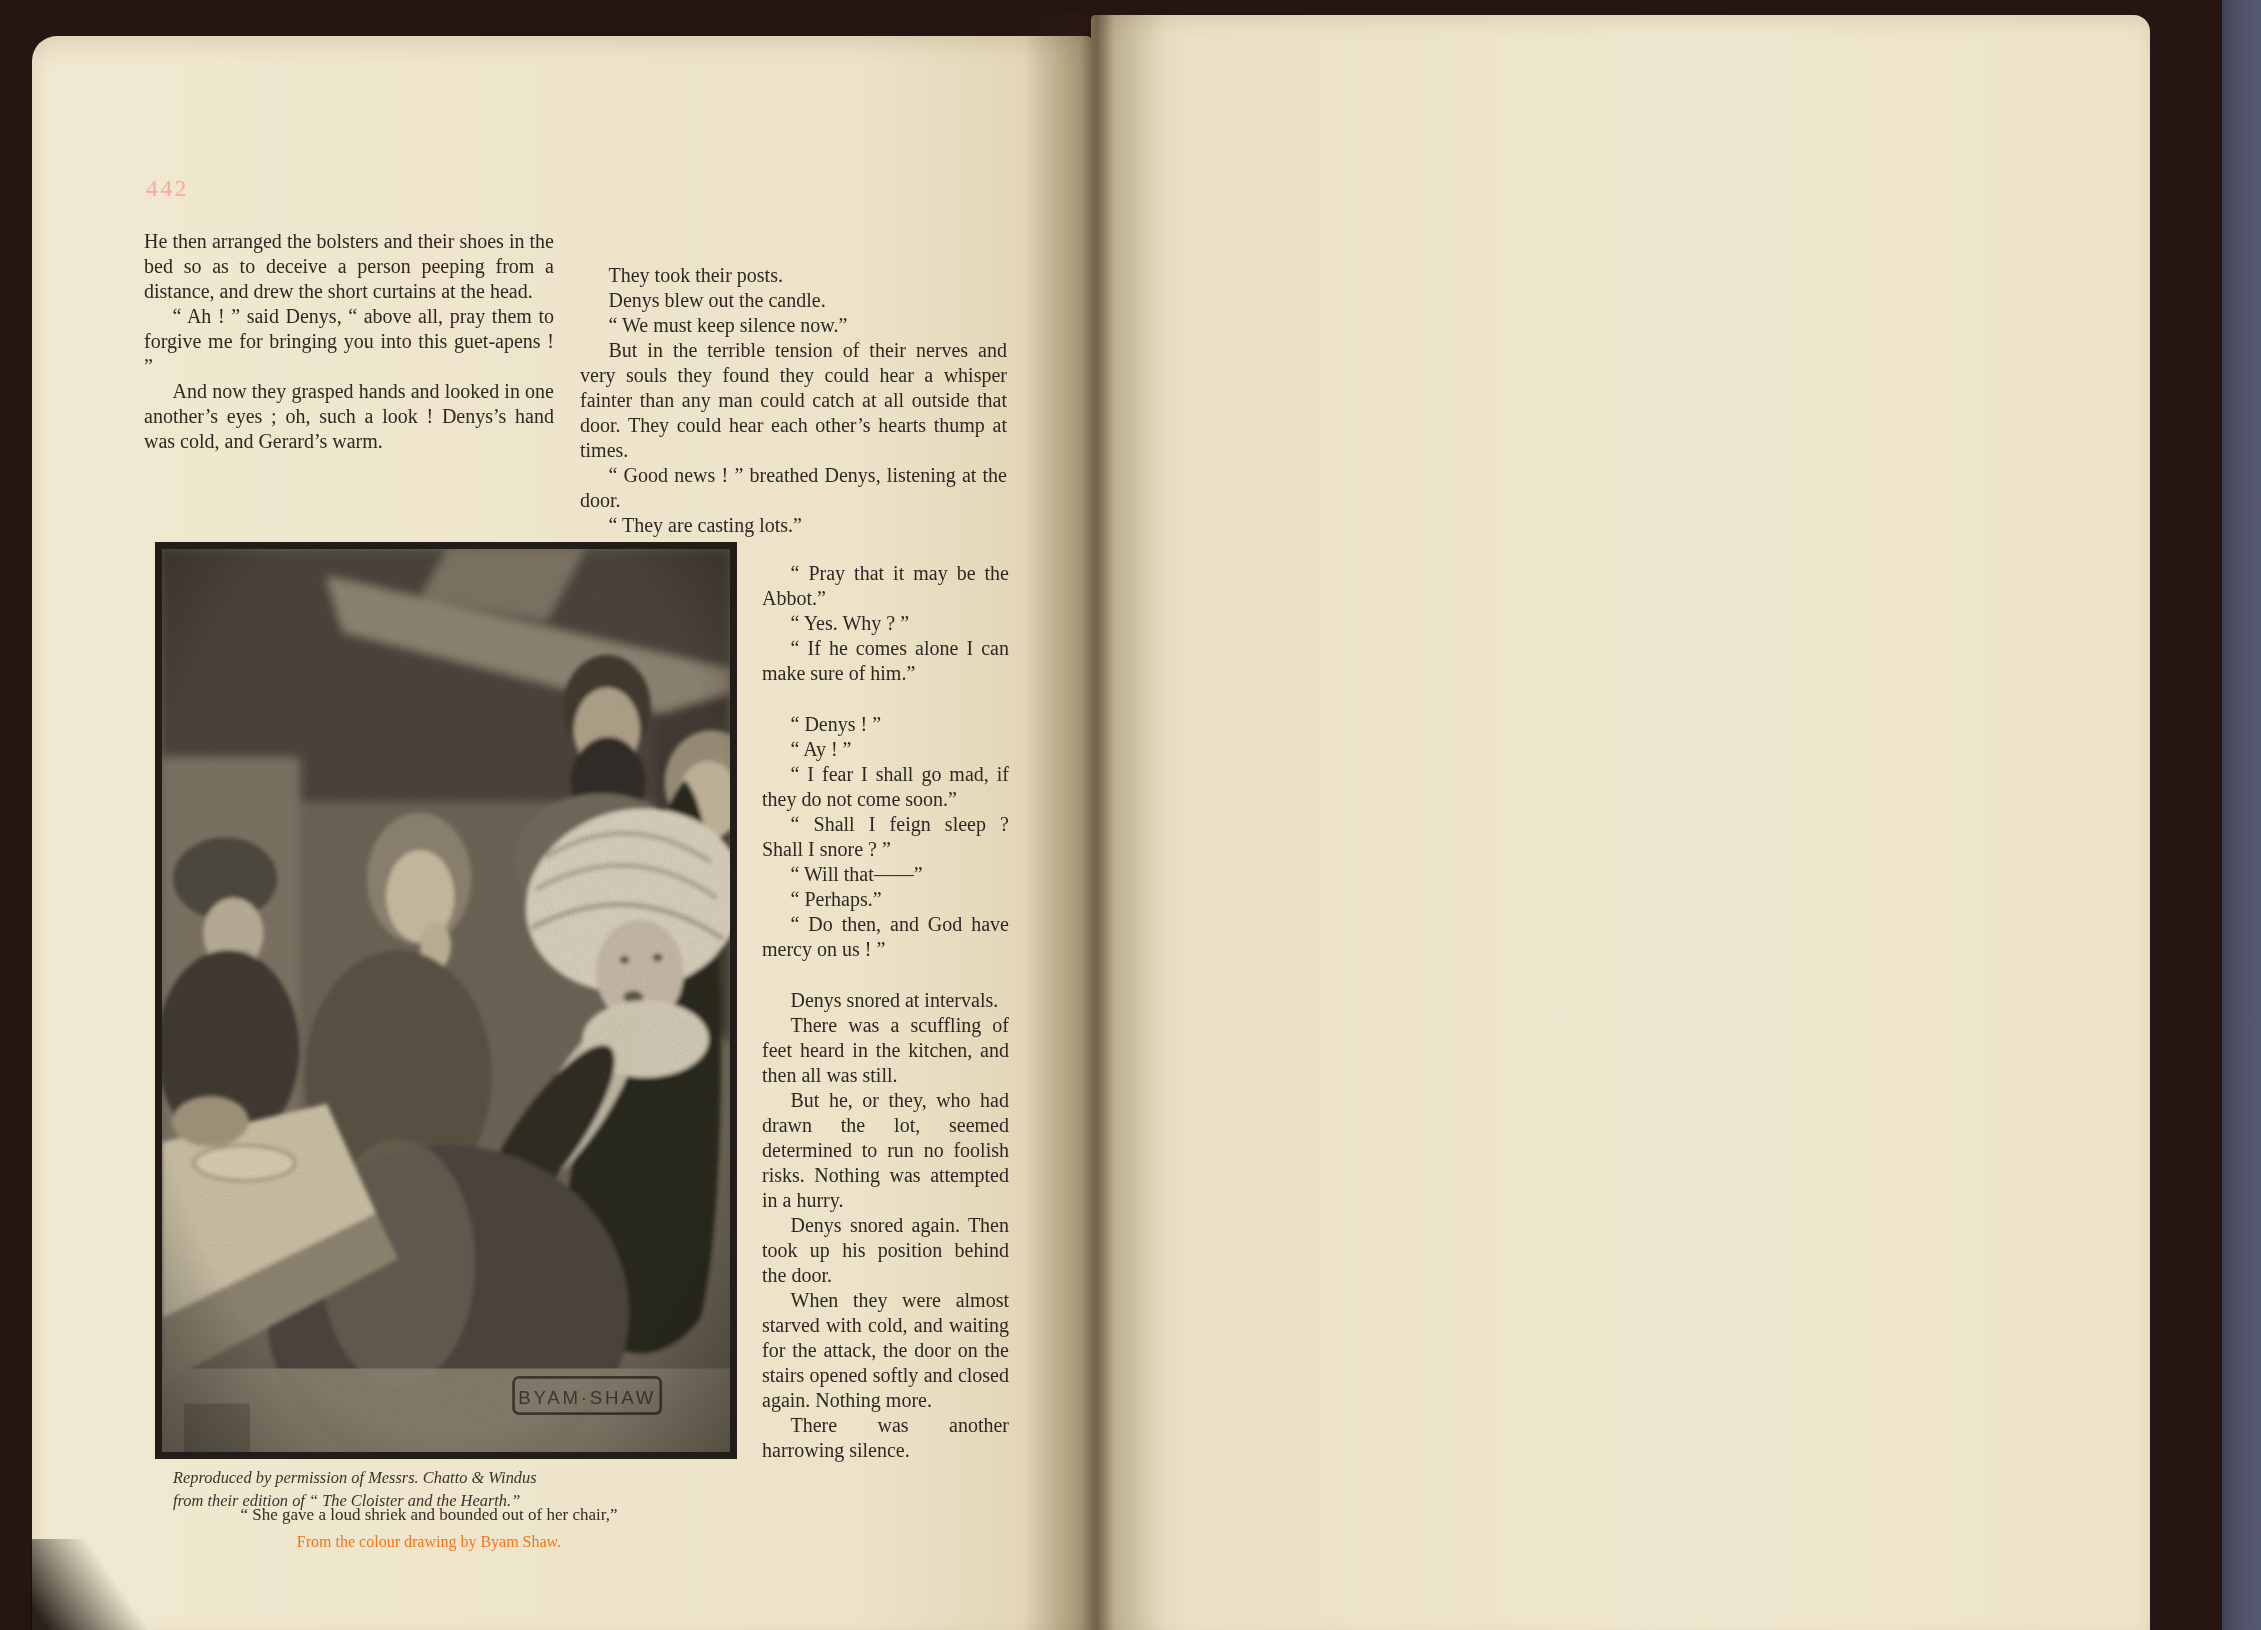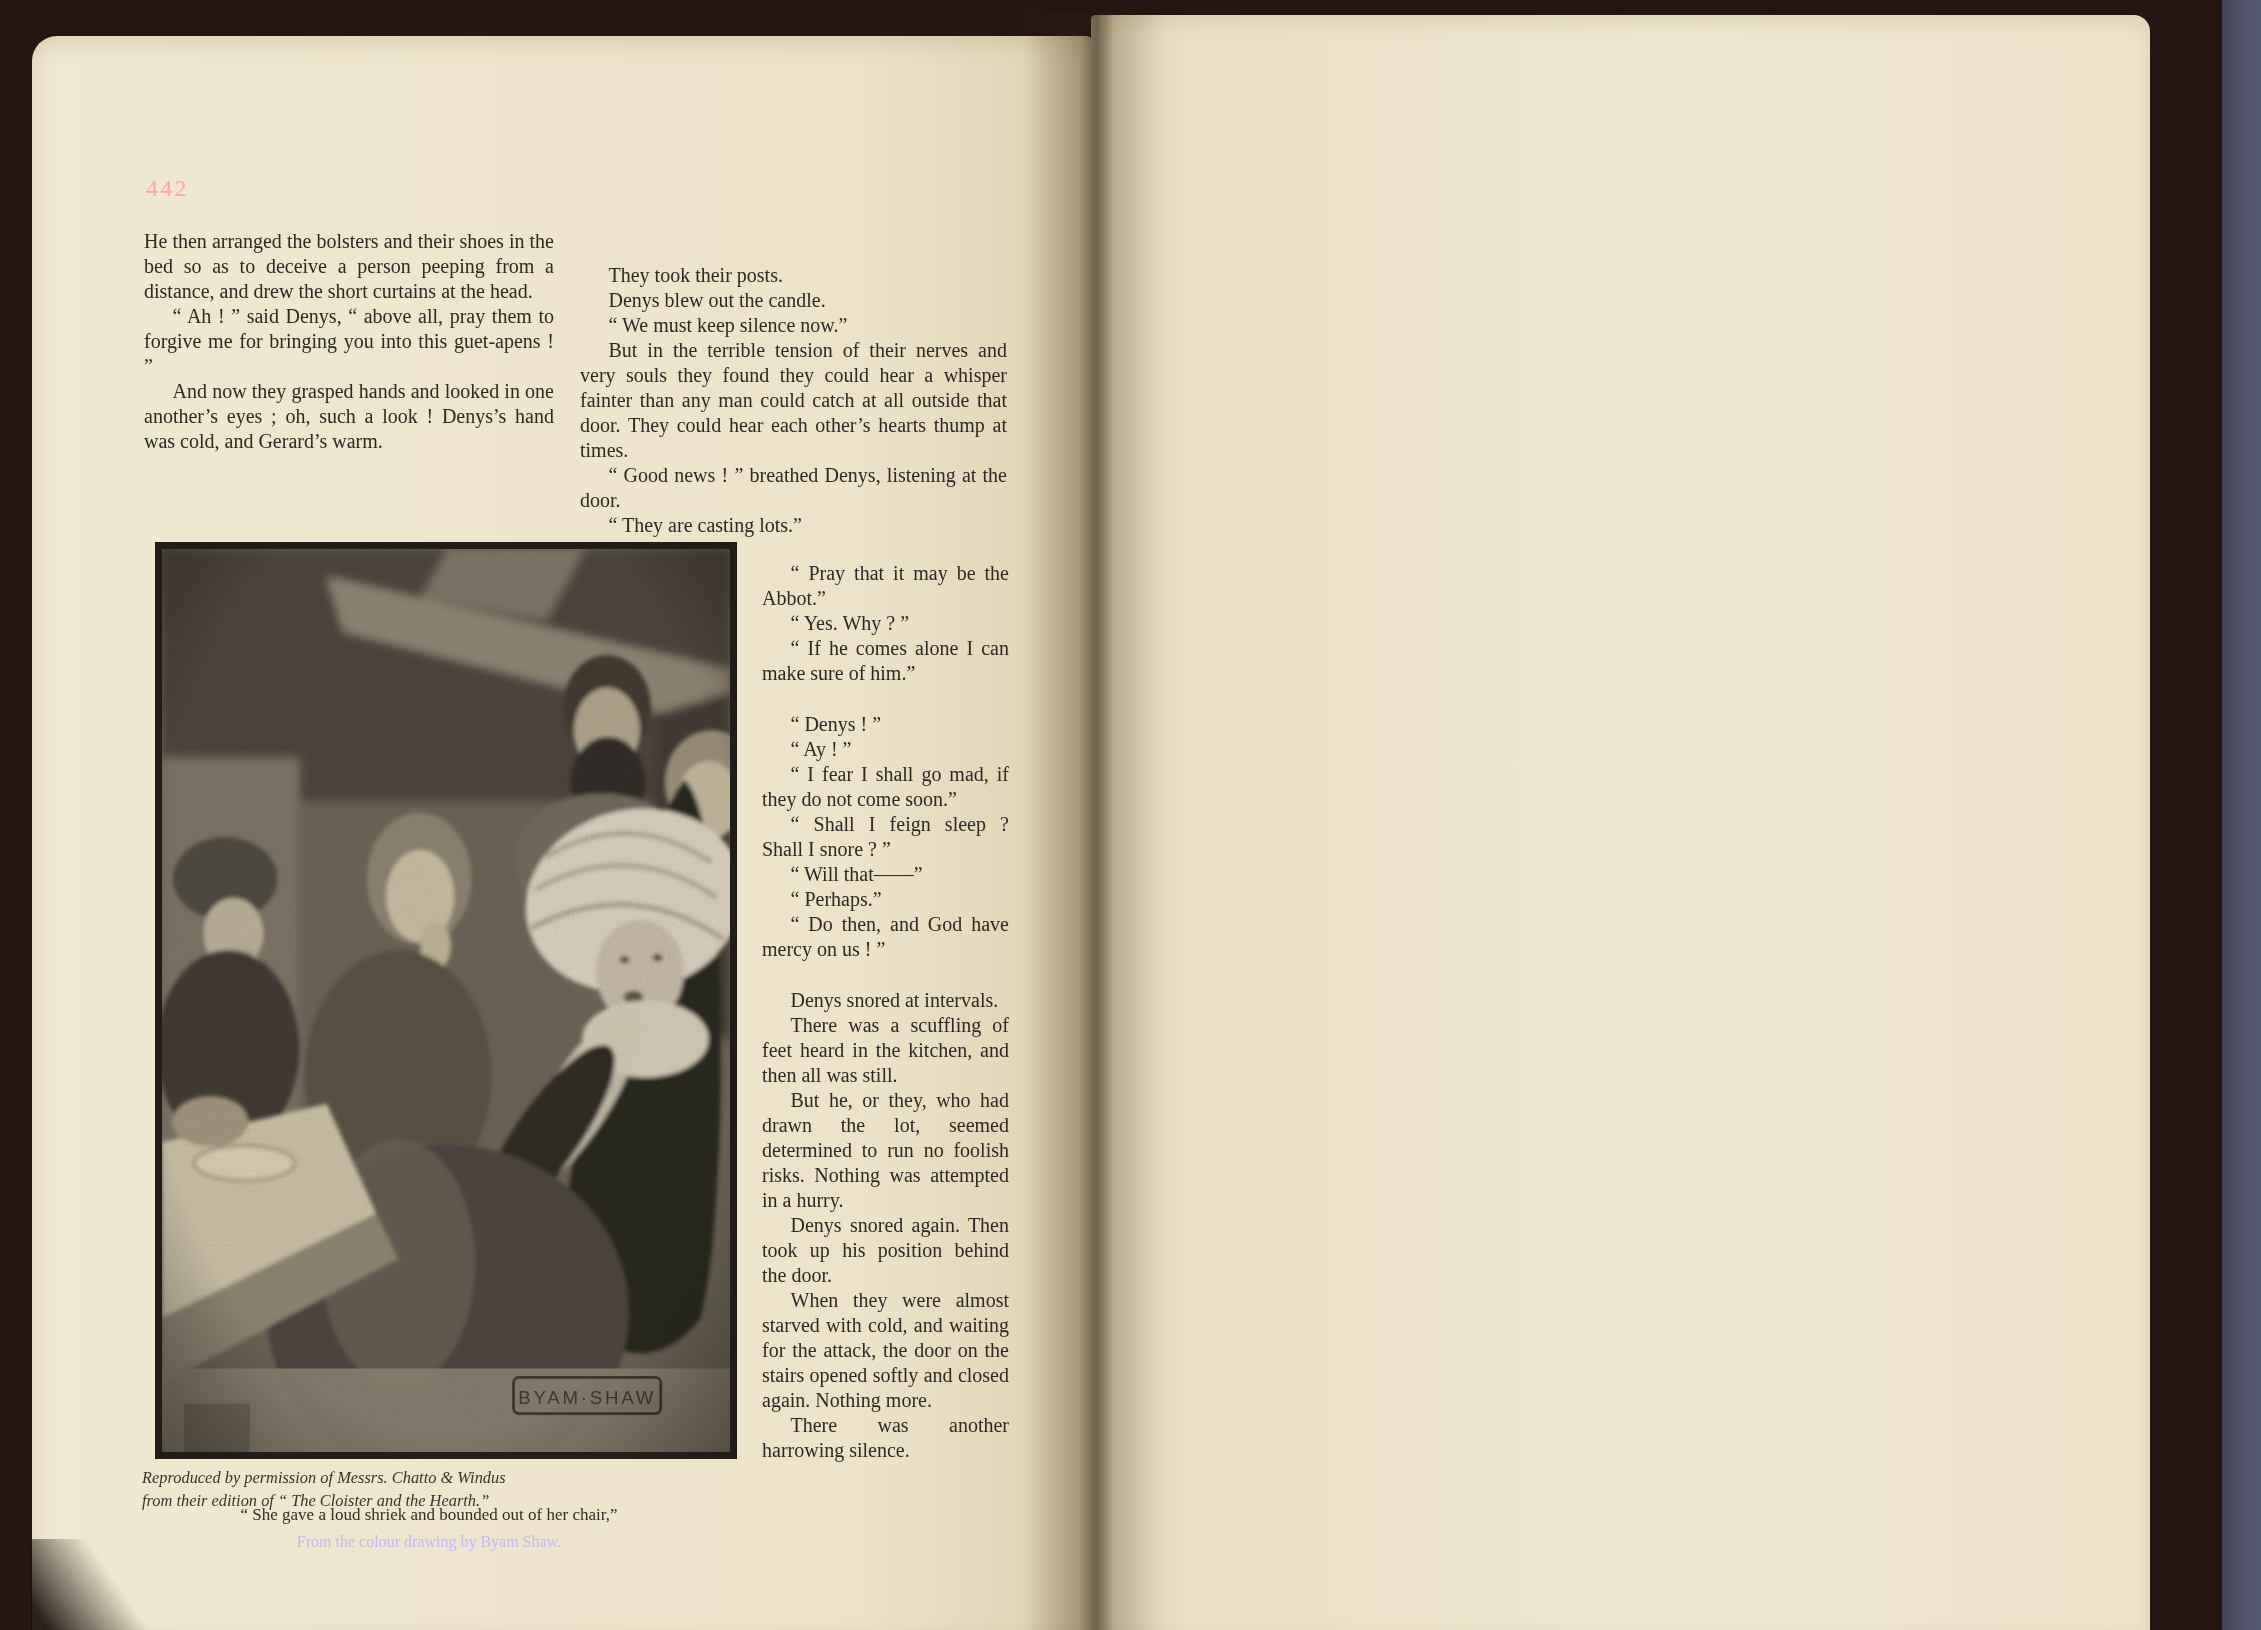--- a/index.html
+++ b/index.html
@@ -58,26 +58,26 @@
   .col-l3 { left:762px; top:561px; width:247px;  height:987px; }
   .col-r1 { left:1185px; top:230px;  width:432px;  height:1376px; }
   .col-r2 { left:1649px; top:230px;  width:434px;  height:1376px; }
 
   
   .illus { position:absolute; left:155px; top:542px; width:582px; height:917px;
            border:7.7px solid #211d18; box-sizing:border-box; background:#6a6254; }
   .illus svg { display:block; width:100%; height:100%; }
 
   
-  .credit { position:absolute; left:142px; top:1467px; font-style:italic; font-size:16.4px;
+  .credit { position:absolute; left:173px; top:1467px; font-style:italic; font-size:16.4px;
             line-height:22.5px; color:#3a332b; }
   .caption-quote { position:absolute; left:155px; top:1505px; width:548px; text-align:center;
                    font-size:17px; color:#332d26; }
   .caption-attr  { position:absolute; left:155px; top:1533px; width:548px; text-align:center;
-                   font-size:16px; color:#c4b5fd; }
+                   font-size:16px; color:#f97316; }
 </style>
 </head>
 <body>
 
 <div class="stage">
 
   <div class="cover-right"></div>
   <div class="edge-stack"></div>
   <div class="page-left"></div>
   <div class="page-right"></div>

